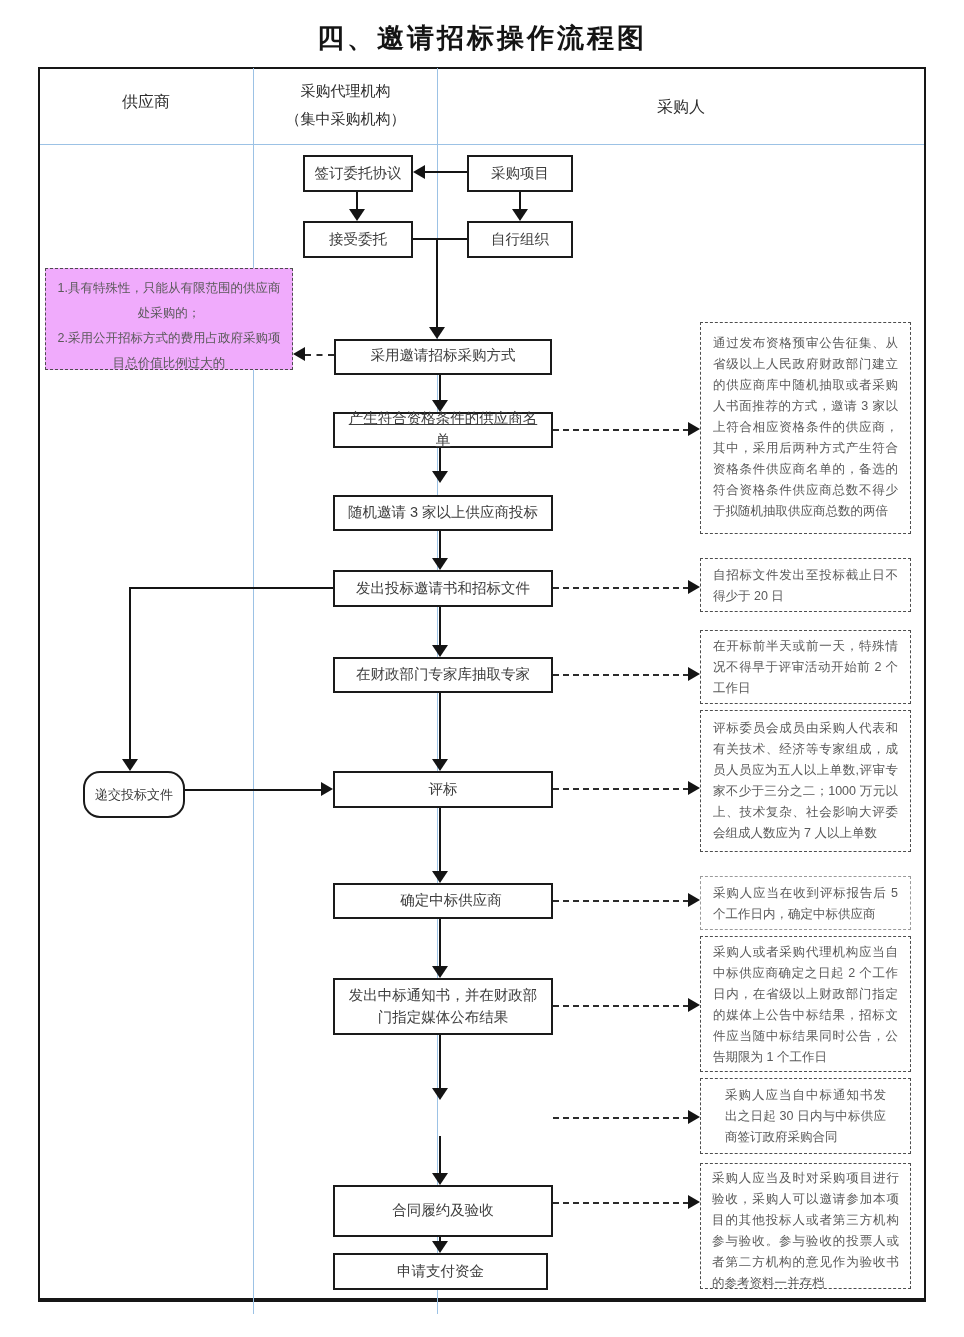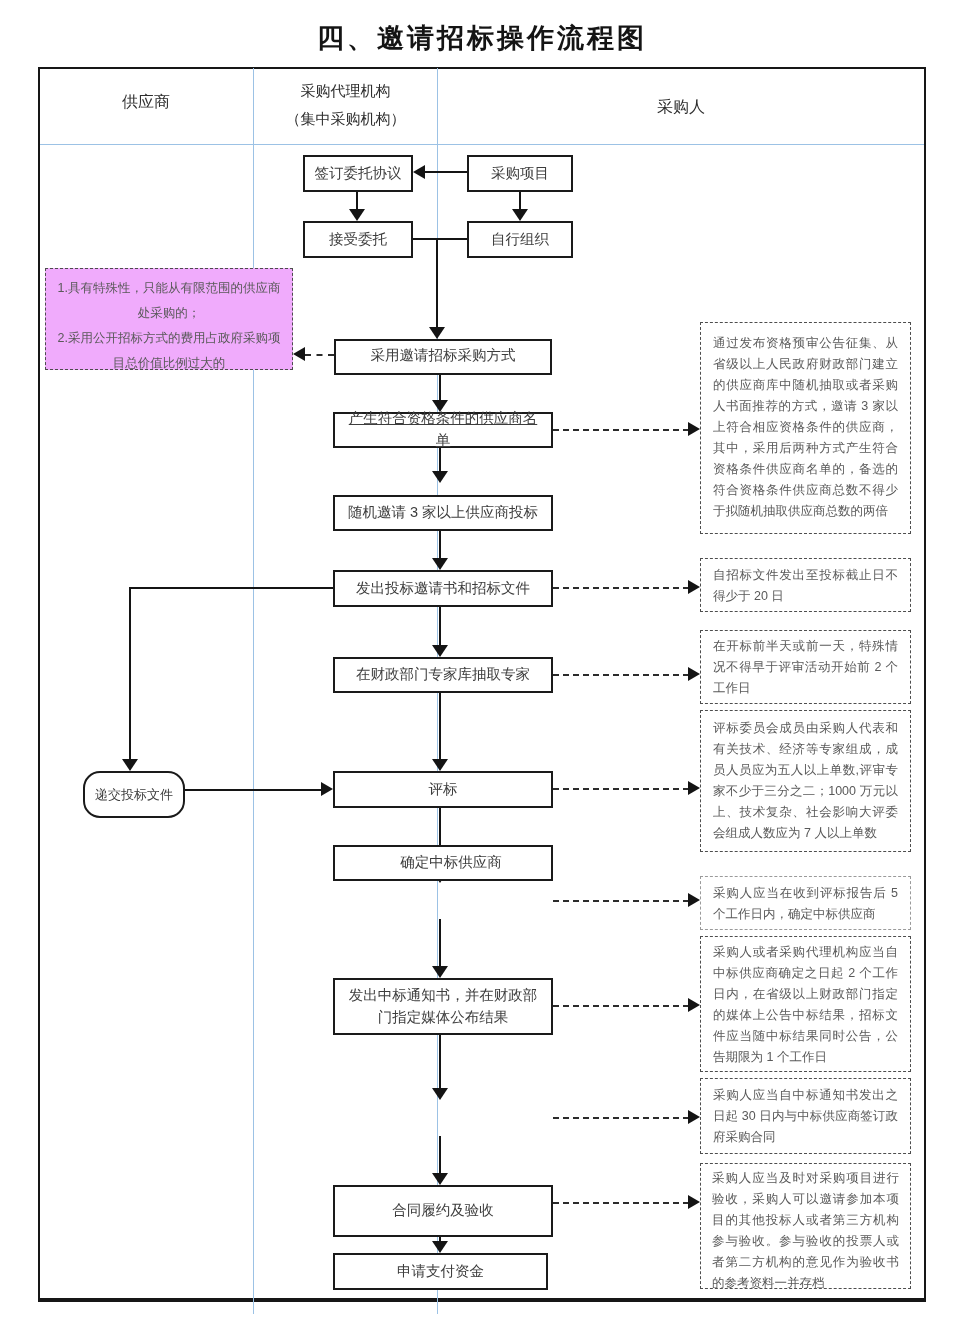--- a/index.html
+++ b/index.html
@@ -52,38 +52,38 @@
   <div class="fbox" style="left:467px;top:155px;width:106px;height:37px;">采购项目</div>
   <div class="fbox" style="left:303px;top:221px;width:110px;height:37px;">接受委托</div>
   <div class="fbox" style="left:467px;top:221px;width:106px;height:37px;">自行组织</div>
 
   <div class="fbox" style="left:334px;top:339px;width:218px;height:36px;font-family:Liberation Mono, monospace;">采用邀请招标采购方式</div>
   <div class="fbox" style="left:333px;top:412px;width:220px;height:36px;text-decoration:underline;">产生符合资格条件的供应商名单</div>
   <div class="fbox" style="left:333px;top:483px;width:220px;height:36px;margin-top:12px;">随机邀请 3 家以上供应商投标</div>
   <div class="fbox" style="left:333px;top:570px;width:220px;height:37px;">发出投标邀请书和招标文件</div>
   <div class="fbox" style="left:333px;top:657px;width:220px;height:36px;">在财政部门专家库抽取专家</div>
   <div class="fbox" style="left:333px;top:771px;width:220px;height:37px;">评标</div>
-  <div class="fbox" style="left:333px;top:845px;width:220px;height:36px;padding-left:24px;">确定中标供应商</div>
+  <div class="fbox" style="left:333px;top:883px;width:220px;height:36px;padding-left:24px;">确定中标供应商</div>
   <div class="fbox" style="left:333px;top:978px;width:220px;height:57px;">发出中标通知书，并在财政部门指定媒体公布结果</div>
   <div class="fbox" style="left:333px;top:1185px;width:220px;height:52px;">合同履约及验收</div>
   <div class="fbox" style="left:333px;top:1253px;width:215px;height:37px;">申请支付资金</div>
 
   <div class="fbox" style="left:83px;top:771px;width:102px;height:47px;font-size:13px;border-radius:17px;">递交投标文件</div>
   <div class="lnote" style="left:45px;top:268px;width:248px;height:102px;padding:7px 11px;">
     <p>1.具有特殊性，只能从有限范围的供应商处采购的；</p>
     <p>2.采用公开招标方式的费用占政府采购项目总价值比例过大的</p>
   </div>
 
   <div class="note" style="left:700px;top:322px;width:211px;height:212px;padding:10px 12px;">通过发布资格预审公告征集、从省级以上人民政府财政部门建立的供应商库中随机抽取或者采购人书面推荐的方式，邀请 3 家以上符合相应资格条件的供应商，其中，采用后两种方式产生符合资格条件供应商名单的，备选的符合资格条件供应商总数不得少于拟随机抽取供应商总数的两倍</div>
   <div class="note" style="left:700px;top:558px;width:211px;height:54px;padding:6px 12px;">自招标文件发出至投标截止日不得少于 20 日</div>
   <div class="note" style="left:700px;top:630px;width:211px;height:74px;padding:5px 12px;">在开标前半天或前一天，特殊情况不得早于评审活动开始前 2 个工作日</div>
   <div class="note" style="left:700px;top:710px;width:211px;height:142px;padding:7px 12px;">评标委员会成员由采购人代表和有关技术、经济等专家组成，成员人员应为五人以上单数,评审专家不少于三分之二；1000 万元以上、技术复杂、社会影响大评委会组成人数应为 7 人以上单数</div>
   <div class="note light" style="left:700px;top:876px;width:211px;height:54px;padding:6px 12px;">采购人应当在收到评标报告后 5 个工作日内，确定中标供应商</div>
   <div class="note" style="left:700px;top:936px;width:211px;height:136px;padding:5px 12px;">采购人或者采购代理机构应当自中标供应商确定之日起 2 个工作日内，在省级以上财政部门指定的媒体上公告中标结果，招标文件应当随中标结果同时公告，公告期限为 1 个工作日</div>
-  <div class="note" style="left:700px;top:1078px;width:211px;height:76px;padding:6px 12px;">采购人应当自中标通知书发出之日起 30 日内与中标供应商签订政府采购合同</div>
+  <div class="note" style="left:700px;top:1078px;width:211px;height:76px;padding:6px 24px;">采购人应当自中标通知书发出之日起 30 日内与中标供应商签订政府采购合同</div>
   <div class="note" style="left:700px;top:1163px;width:211px;height:126px;padding:4px 11px;">采购人应当及时对采购项目进行验收，采购人可以邀请参加本项目的其他投标人或者第三方机构参与验收。参与验收的投票人或者第二方机构的意见作为验收书的参考资料一并存档</div>
 
   <div class="hl" style="top:171px;left:424px;width:43px;"></div>
   <div class="al" style="left:413px;top:165px;"></div>
 
   <div class="vl" style="left:356px;top:192px;height:18px;"></div>
   <div class="ad" style="left:349px;top:209px;"></div>
 
   <div class="vl" style="left:519px;top:192px;height:18px;"></div>
   <div class="ad" style="left:512px;top:209px;"></div>

